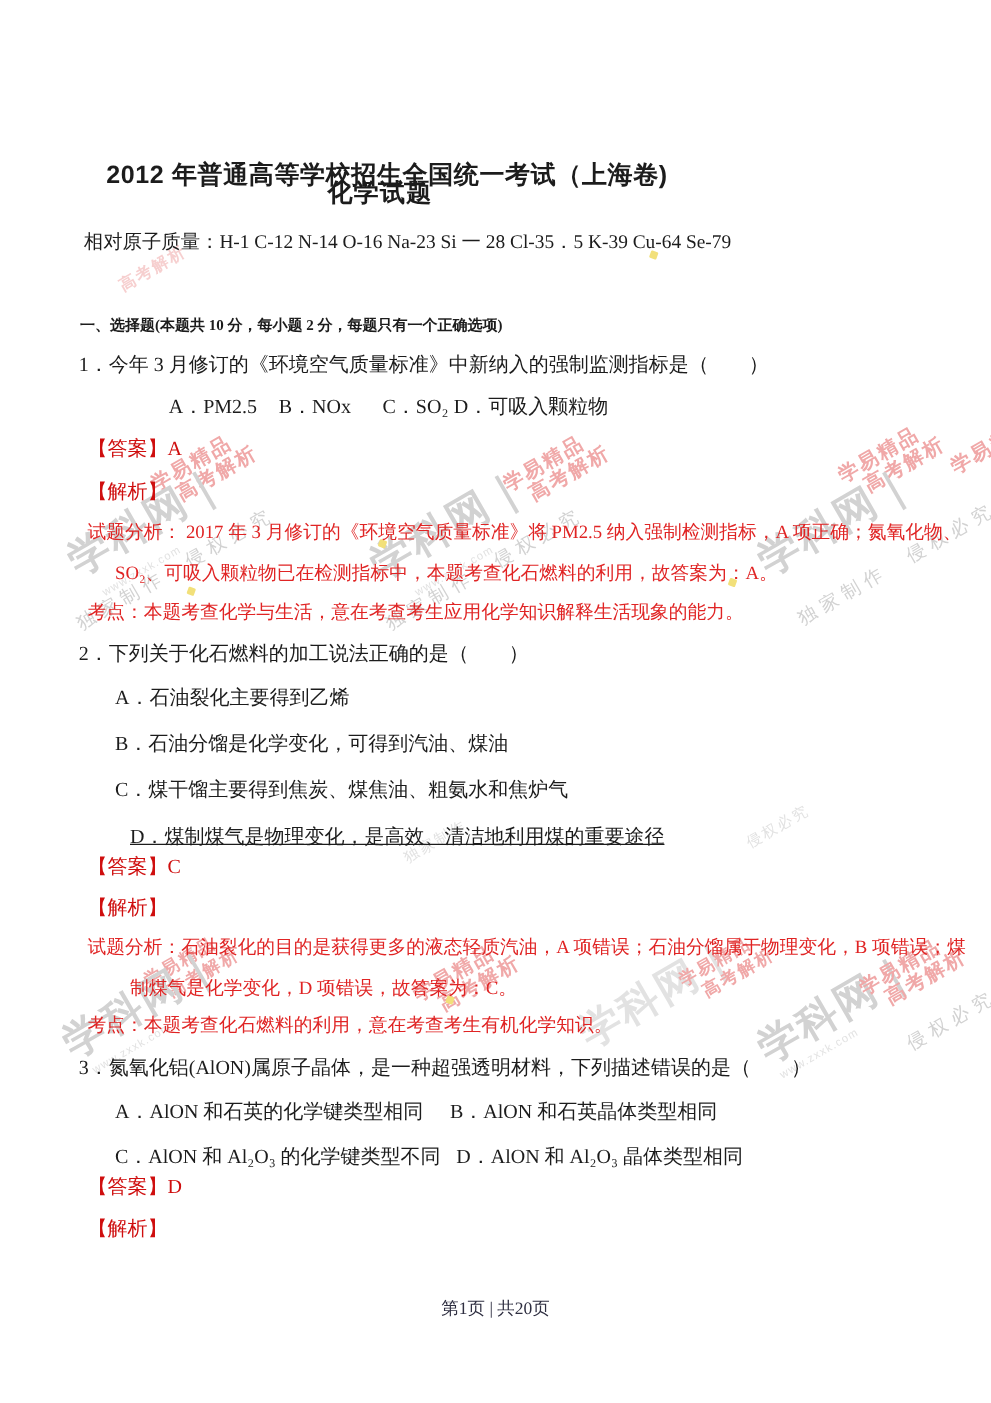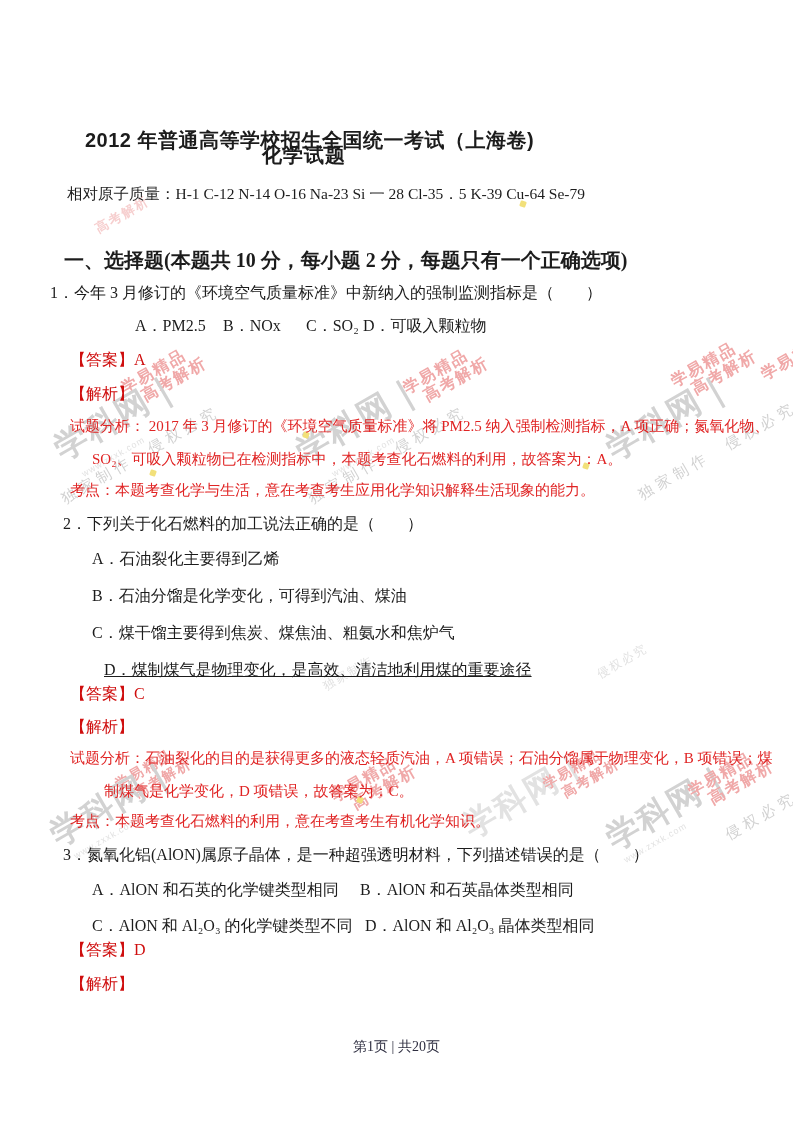--- a/index.html
+++ b/index.html
@@ -18,21 +18,21 @@
     width:793px;height:1122px;
     background:#ffffff;
     overflow:hidden;
     font-family:"Liberation Serif","DejaVu Serif",serif;
     color:var(--text);
   }
   .line{position:absolute;white-space:nowrap;font-size:16px;line-height:20px;}
   .title{left:85px;top:100px;font-size:20px;line-height:26px;font-weight:bold;font-family:"Liberation Sans","DejaVu Sans",sans-serif;letter-spacing:0.5px;margin-top:27px;}
   .subtitle{left:262px;top:142px;font-size:20px;line-height:26px;font-weight:bold;font-family:"Liberation Sans","DejaVu Sans",sans-serif;letter-spacing:1px;}
   .masses{left:67px;top:184px;font-size:15.5px;}
-  .sec-head{left:64px;top:250px;font-weight:bold;font-size:20px;}
+  .sec-head{left:64px;top:250px;font-weight:bold;font-size:12px;}
   .red1{color:var(--red1);}
   .red2{color:var(--red2);font-size:15px;}
   .opt{display:inline-block;}
   .q1row .o-a{width:88px;}
   .q1row .o-b{width:83px;}
   .q1row .o-c{width:57px;}
   .q3row1 .o-a{width:268px;}
   .q3row2 .o-c{width:273px;}
   .footer{position:absolute;left:0;top:1038px;width:100%;text-align:center;font-size:14px;color:var(--footer);}
   
@@ -122,21 +122,21 @@
   </div>
 
   <div class="content">
 
     <div class="line title">2012 年普通高等学校招生全国统一考试（上海卷)</div>
     <div class="line subtitle">化学试题</div>
     <div class="line masses">相对原子质量：H-1 C-12 N-14 O-16 Na-23 Si 一 28 Cl-35．5 K-39 Cu-64 Se-79</div>
 
     <div class="line sec-head">一、选择题(本题共 10 分，每小题 2 分，每题只有一个正确选项)</div>
 
-    <div class="line" style="left:50px;top:283px;">1．今年 3 月修订的《环境空气质量标准》中新纳入的强制监测指标是（　　）</div>
+    <div class="line" style="left:63px;top:283px;">1．今年 3 月修订的《环境空气质量标准》中新纳入的强制监测指标是（　　）</div>
     <div class="line q1row" style="left:97px;top:316px;margin-left:38px;">
       <span class="opt o-a">A．PM2.5</span><span class="opt o-b">B．NOx</span><span class="opt o-c">C．SO₂</span><span class="opt">D．可吸入颗粒物</span>
     </div>
     <div class="line red1" style="left:70px;top:350px;text-align:right;">【答案】A</div>
     <div class="line red1" style="left:70px;top:384px;">【解析】</div>
     <div class="line red2" style="left:70px;top:416px;">试题分析： 2017 年 3 月修订的《环境空气质量标准》将 PM2.5 纳入强制检测指标，A 项正确；氮氧化物、</div>
     <div class="line red2" style="left:92px;top:449px;">SO₂、可吸入颗粒物已在检测指标中，本题考查化石燃料的利用，故答案为：A。</div>
     <div class="line red2" style="left:70px;top:480px;">考点：本题考查化学与生活，意在考查考生应用化学知识解释生活现象的能力。</div>
 
     <div class="line" style="left:63px;top:514px;">2．下列关于化石燃料的加工说法正确的是（　　）</div>

